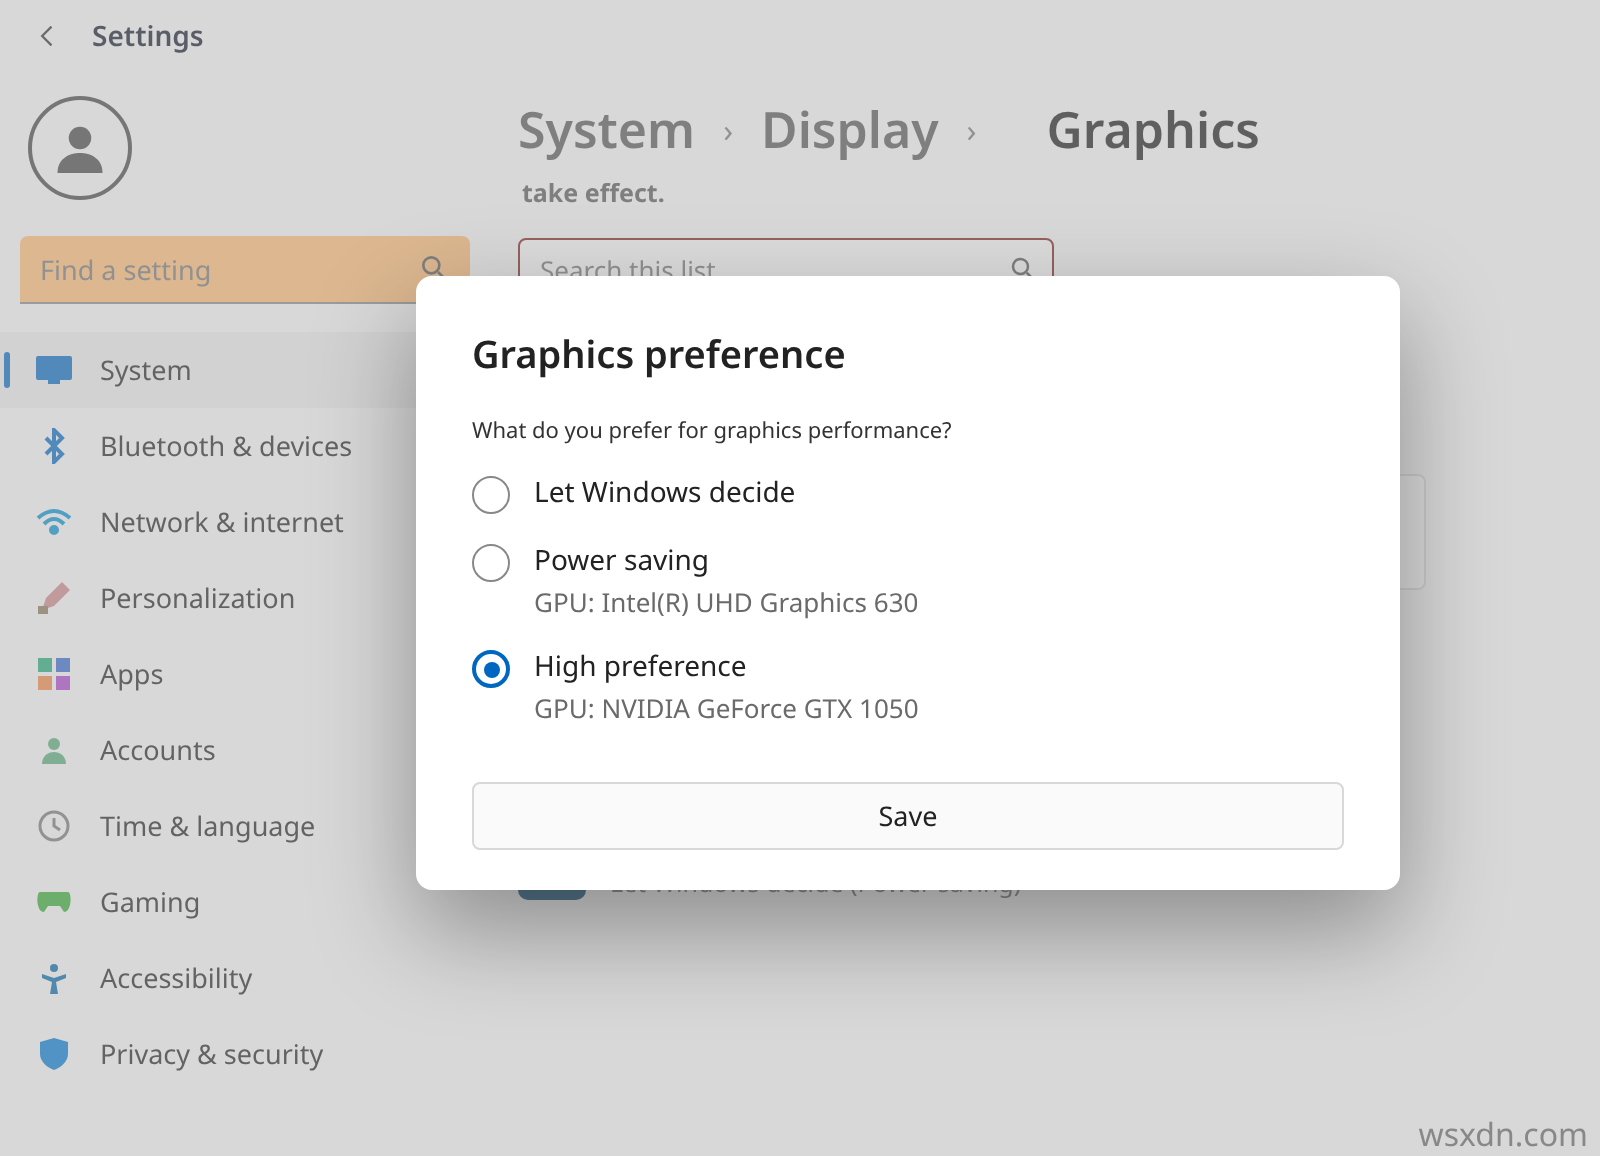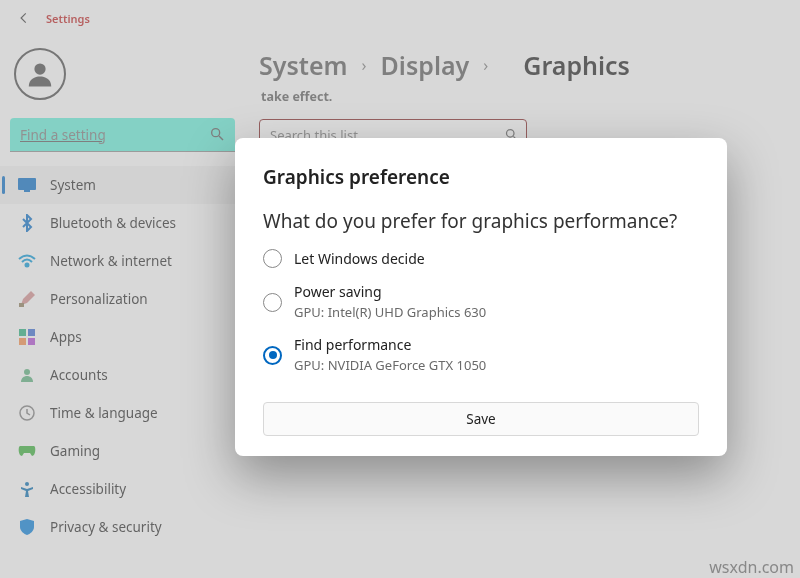--- a/index.html
+++ b/index.html
@@ -3,28 +3,28 @@
 <meta charset="utf-8">
 <style>
 * { box-sizing: border-box; margin: 0; padding: 0; font-family: "Segoe UI", system-ui, sans-serif; }
 body { width: 800px; height: 578px; overflow: hidden; background: #f3f3f3; position: relative; }
 .scrim { position: absolute; inset: 0; background: rgba(180,180,180,0.45); z-index: 5; pointer-events:none; }
 .app { width: 100%; height: 100%; display: flex; flex-direction: column; background: #f6f6f6; }
 
 .titlebar { height: 36px; display:flex; align-items:center; padding: 0 10px; }
 .back-btn { width: 28px; height: 28px; display:flex; align-items:center; justify-content:center; border:none; background:transparent; cursor:pointer; color:#333; }
 .back-btn svg { width:14px; height:14px; stroke:#333; stroke-width:2; fill:none; }
-.title { font-size: 11px; margin-left: 8px; color:#b91c1c; font-weight:600; }
+.title { font-size: 14px; margin-left: 8px; color:#0f172a; font-weight:600; }
 
 .body { flex:1; display:flex; }
 .sidebar { width: 245px; display:flex; flex-direction:column; padding-top:4px; }
 .avatar { width: 52px; height: 52px; border-radius:50%; border: 2.5px solid #444; margin: 8px 0 18px 14px; display:flex; align-items:center; justify-content:center; }
 .avatar svg { width:30px; height:30px; fill:#444; }
 .search-wrap { margin: 0 10px 14px 10px; position:relative; }
-.search { width:100%; height: 34px; border: none; border-bottom: 1.5px solid #888; background: #5eead4; padding: 0 34px 0 10px; font-size: 13.5px; color:#555; outline:none; border-radius: 4px 4px 0 0; text-decoration: underline; }
+.search { width:100%; height: 34px; border: none; border-bottom: 1.5px solid #888; background: #fdba74; padding: 0 34px 0 10px; font-size: 13.5px; color:#555; outline:none; border-radius: 4px 4px 0 0; }
 .search-icon { position:absolute; right:10px; top:8px; width:16px; height:16px; stroke:#555; stroke-width:2; fill:none; }
 .nav { list-style:none; }
 .nav li { height: 38px; display:flex; align-items:center; padding-left: 18px; font-size: 13.5px; color:#222; cursor:pointer; position:relative; }
 .nav li.selected { background:#ececec; }
 .nav li.selected::before { content:""; position:absolute; left:2px; top:10px; bottom:10px; width:3px; background:#0067c0; border-radius:2px; }
 .nav .nicon { width:18px; height:18px; margin-right: 14px; display:flex; align-items:center; justify-content:center; }
 
 .main { flex:1; padding: 8px 0 0 14px; }
 .breadcrumb { display:flex; align-items:center; gap: 14px; margin-top: 4px; color:#555; }
 .breadcrumb .seg { font-size: 25px; font-weight:600; }
@@ -39,24 +39,24 @@
 .app-card .spacer { flex:1; }
 .filename { font-size:13px; color:#333; }
 .btn-outline { height:32px; border:1px solid #cfcfcf; background:#fafafa; padding:0 20px; font-size:13px; color:#222; border-radius:3px; margin-left:10px; cursor:pointer; }
 
 .app-tile { display:flex; align-items:center; margin-top: 120px; }
 .store-icon { width: 34px; height: 34px; background:#0a4a72; border-radius:5px; display:flex; align-items:center; justify-content:center; margin-right:12px; }
 .store-icon svg { fill:#fff; }
 .tile-title { font-size:13.5px; color:#222; }
 .tile-sub { font-size:12.5px; color:#6a6a6a; }
 
-.dialog { position:absolute; left:235px; top:138px; width:492px; background:#fff; border-radius:8px; z-index:10; box-shadow: 0 20px 50px rgba(0,0,0,0.35); padding: 26px 28px 20px 28px; }
+.dialog { position:absolute; left:208px; top:138px; width:492px; background:#fff; border-radius:8px; z-index:10; box-shadow: 0 20px 50px rgba(0,0,0,0.35); padding: 26px 28px 20px 28px; }
 .dlg-title { font-size:19px; font-weight:600; color:#222; margin-bottom: 18px; }
-.dlg-sub { font-size:19px; color:#333; margin-bottom: 14px; }
-.opt { display:flex; align-items:center; margin-bottom: 14px; cursor:pointer; }
+.dlg-sub { font-size:11px; color:#333; margin-bottom: 14px; }
+.opt { display:flex; align-items:flex-start; margin-bottom: 14px; cursor:pointer; }
 .radio { width:19px; height:19px; border:1.5px solid #888; border-radius:50%; margin-right:12px; flex-shrink:0; margin-top:1px; position:relative; }
 .radio.selected { border:2.5px solid #0067c0; }
 .radio.selected::after { content:""; position:absolute; inset:3.5px; background:#0067c0; border-radius:50%; }
 .opt-label { font-size:14px; color:#222; }
 .opt-sub { font-size:13px; color:#6a6a6a; margin-top:2px; }
 .dlg-actions { display:flex; gap: 24px; margin-top: 28px; }
 .dlg-actions button { flex:1; height:34px; border:1px solid #d8d8d8; background:#fafafa; border-radius:4px; font-size:13.5px; color:#222; cursor:pointer; }
 
 .watermark { position:absolute; right:6px; bottom:0; font-size:16px; color:#888; z-index:20;text-align:center; }
 </style>
@@ -242,21 +242,21 @@
     <div class="radio"></div>
     <div>
       <div class="opt-label">Power saving</div>
       <div class="opt-sub">GPU: Intel(R) UHD Graphics 630</div>
     </div>
   </div>
 
   <div class="opt">
     <div class="radio selected"></div>
     <div>
-      <div class="opt-label">Find performance</div>
+      <div class="opt-label">High preference</div>
       <div class="opt-sub">GPU: NVIDIA GeForce GTX 1050</div>
     </div>
   </div>
 
   <div class="dlg-actions">
     <button>Save</button>
   </div>
 </div>
 
 <div class="watermark">wsxdn.com</div>

